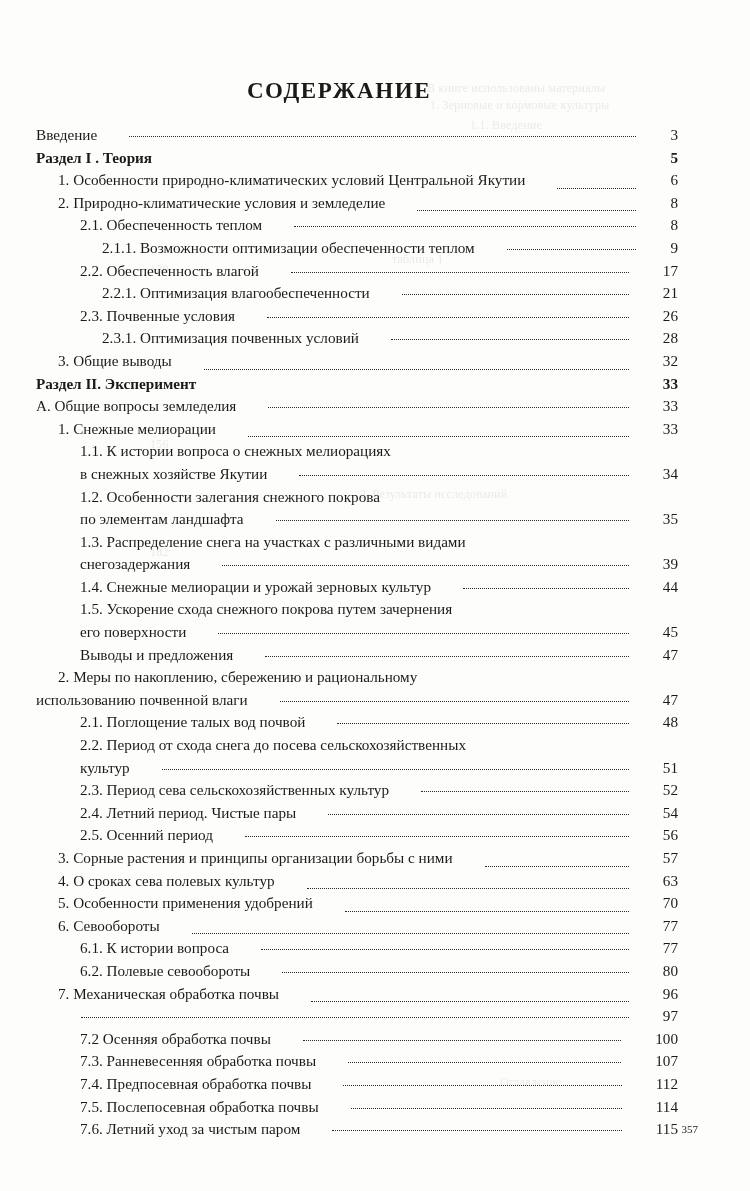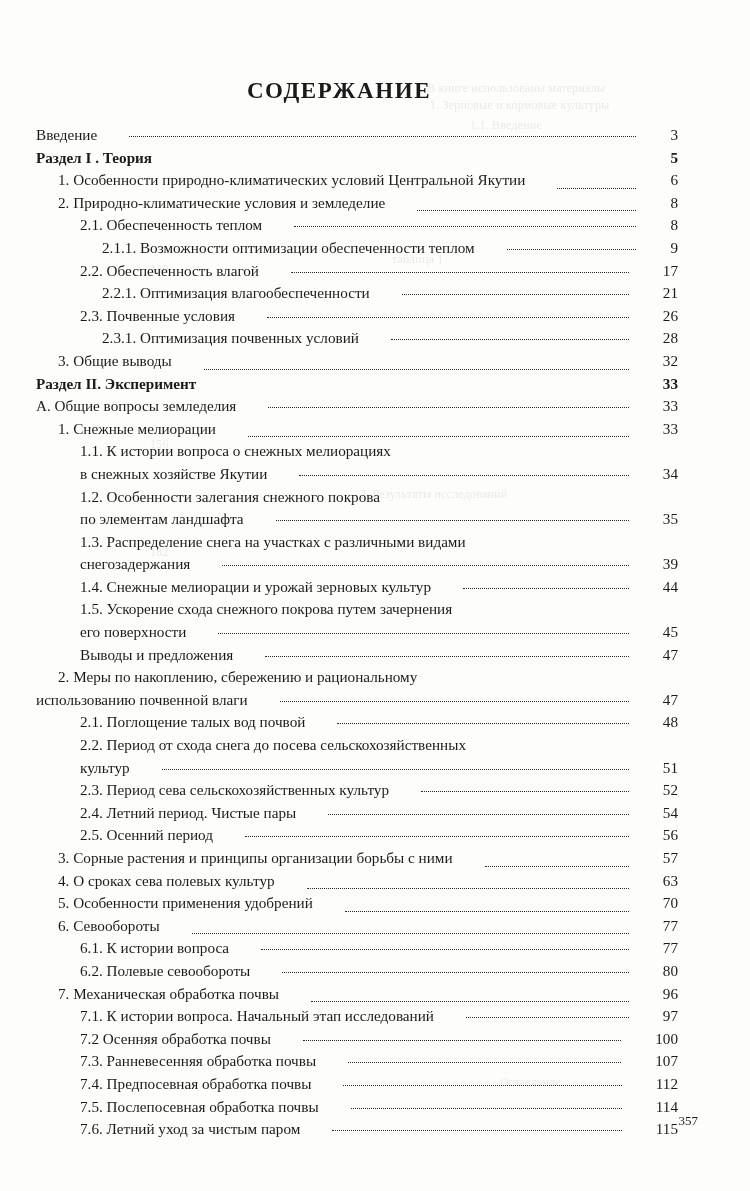--- a/index.html
+++ b/index.html
@@ -76,22 +76,22 @@
     padding-left: 2px;
   }
   .b { font-weight: bold; }
   .i1 { padding-left: 0px; }
   .i2 { padding-left: 22px; align-items: flex-end; }
   .i3 { padding-left: 44px; }
   .i4 { padding-left: 66px; }
   .folio {
     position: absolute;
     right: 52px;
-    bottom: 62px;
-    font-size: 13px;
+    bottom: 56px;
+    font-size: 11px;
   }
 </style>
 </head>
 <body>
 
 <div class="page">
 
   <div class="ghost" style="left:415px; top:81px;margin-left:12px;">В книге использованы материалы</div>
   <div class="ghost" style="left:430px; top:98px;">1. Зерновые и кормовые культуры</div>
   <div class="ghost" style="left:470px; top:118px;">1.1. Введение</div>
@@ -294,21 +294,20 @@
         <span class="txt">6.2.  Полевые севообороты</span>
         <span class="dots"></span>
         <span class="pg">80</span>
       </div>
       <div class="row i2">
         <span class="txt">7. Механическая обработка почвы</span>
         <span class="dots"></span>
         <span class="pg">96</span>
       </div>
       <div class="row i3">
-        <span class="txt">7.1. К истории вопроса. Начальный этап исследований</span>
         <span class="dots"></span>
         <span class="pg">97</span>
       </div>
       <div class="row i3">
         <span class="txt">7.2 Осенняя обработка почвы</span>
         <span class="dots"></span>
         <span class="pg">100</span>
       </div>
       <div class="row i3">
         <span class="txt">7.3. Ранневесенняя обработка почвы</span>

